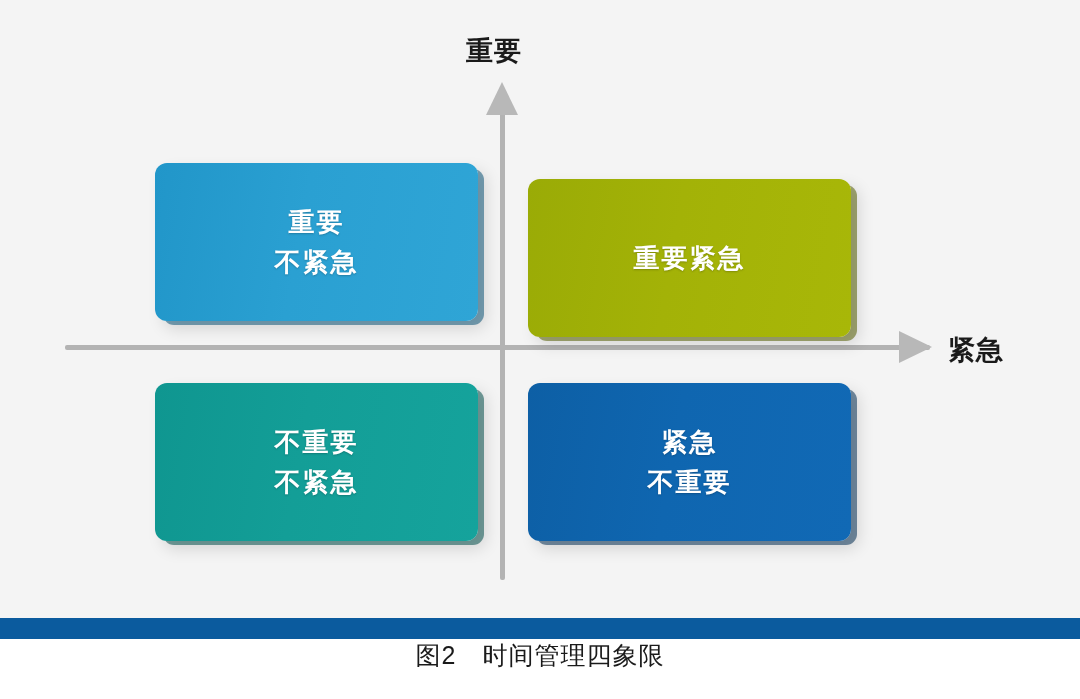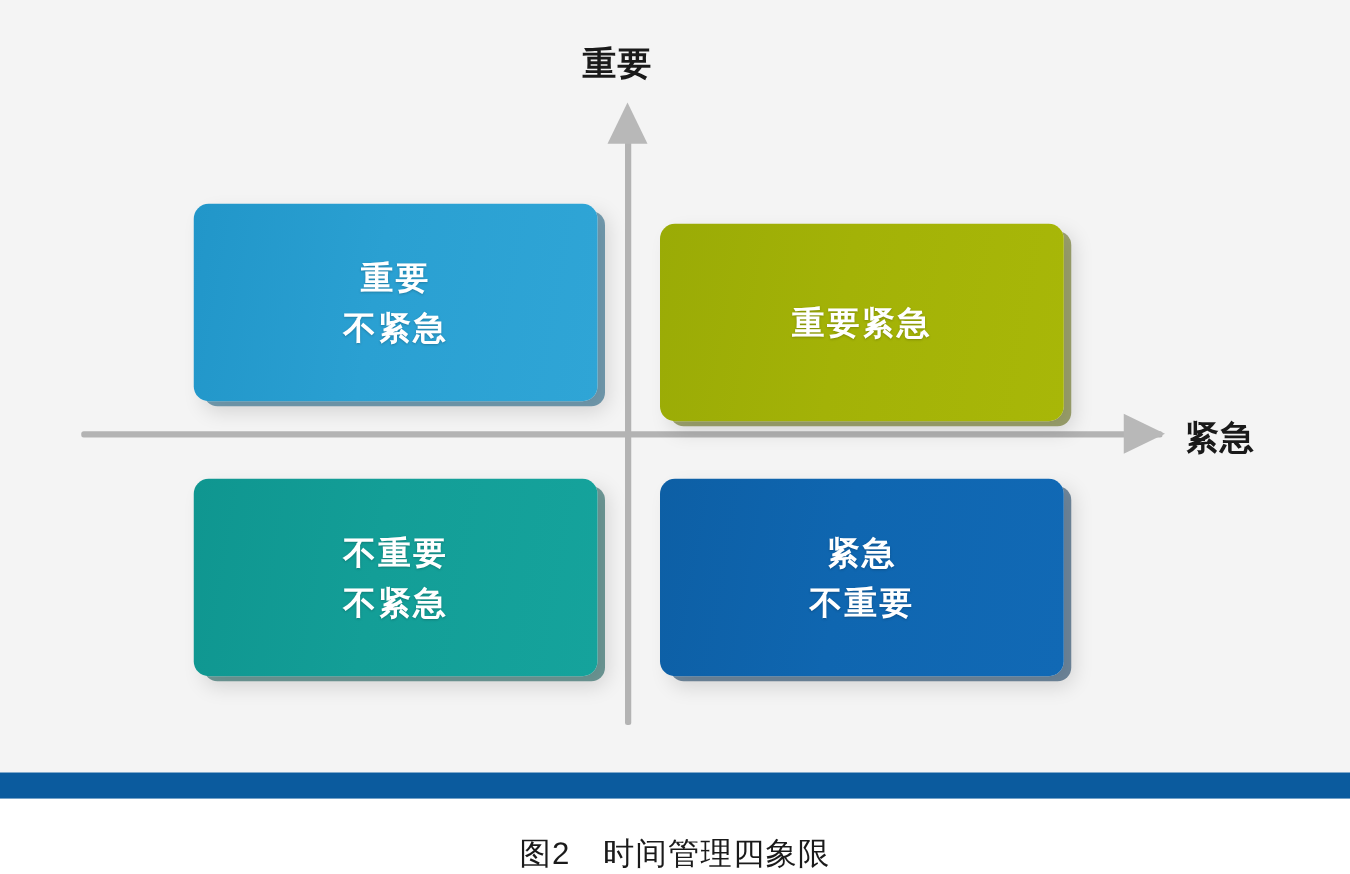--- a/index.html
+++ b/index.html
@@ -122,21 +122,21 @@
     background:#0b5b9e;
   }
 
   
   .caption-area {
     position:absolute;
     left:0; top:639px;
     width:1080px; height:60px;
     background:#ffffff;
     display:flex;
-    align-items:flex-end;
+    align-items:flex-start;
     justify-content:center;
   }
   .caption {
     font-size:25px;
     color:#1a1a1a;
     letter-spacing:1px;
     white-space:pre;
   }
 </style>
 </head>

